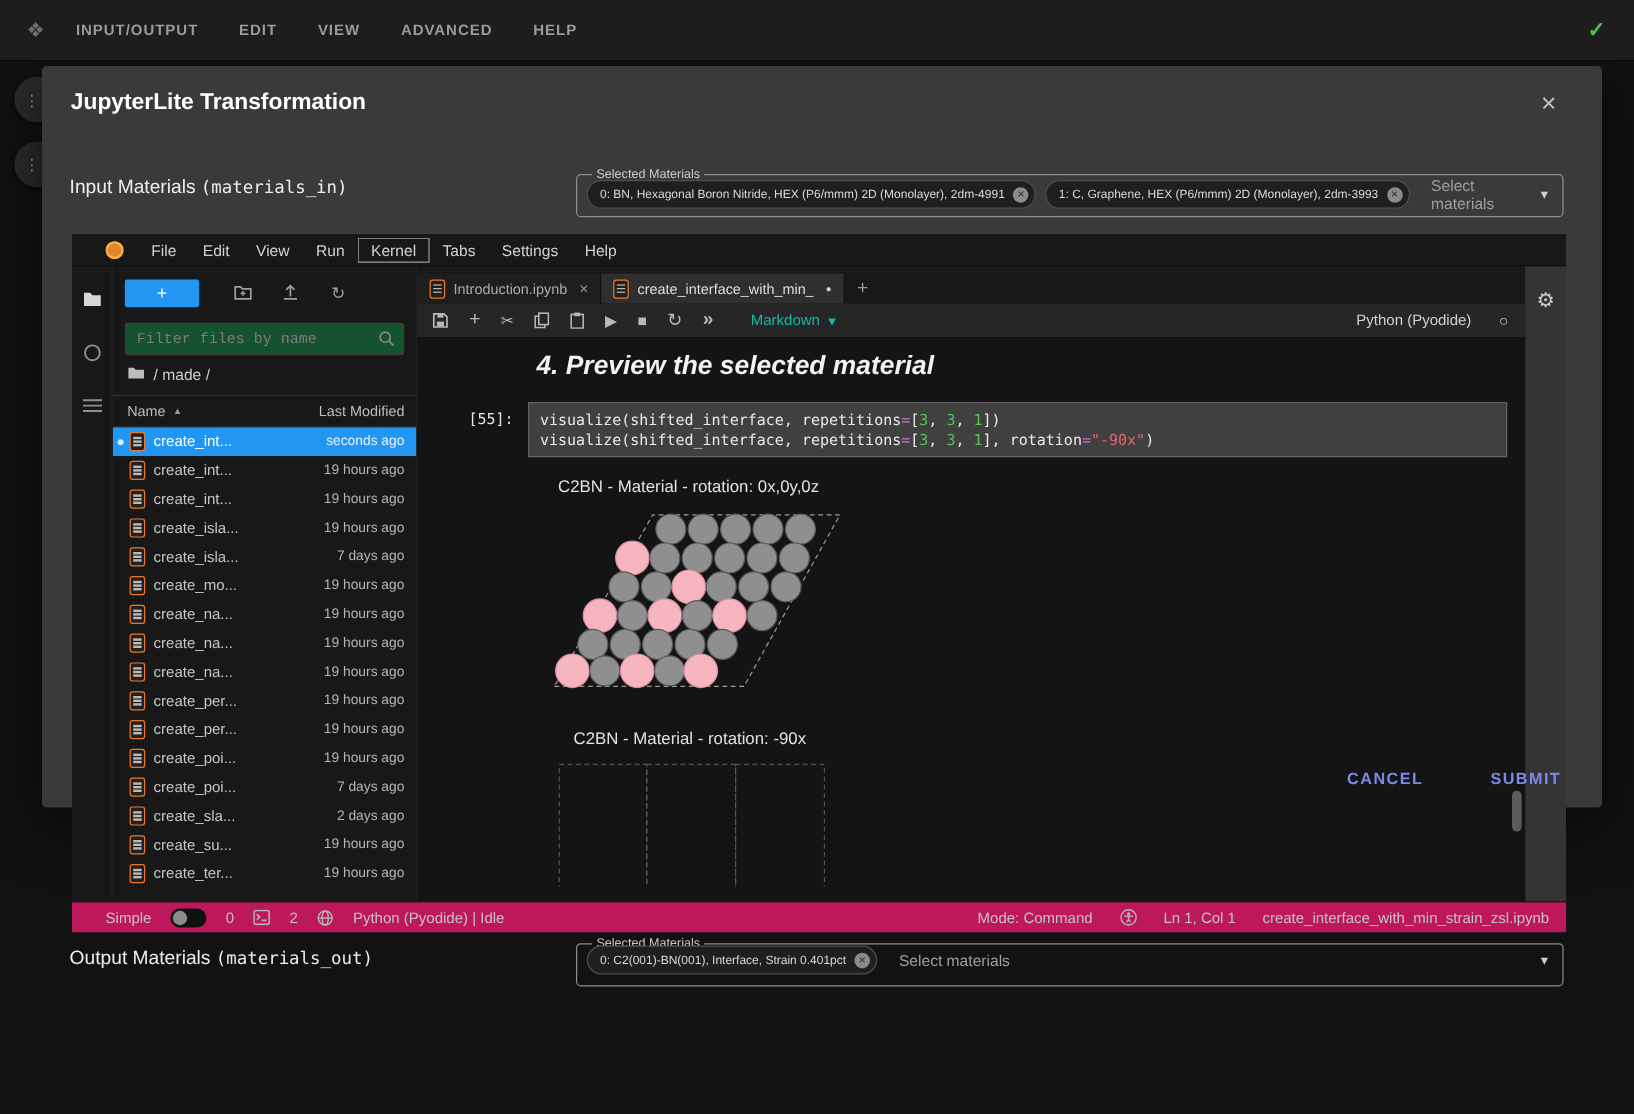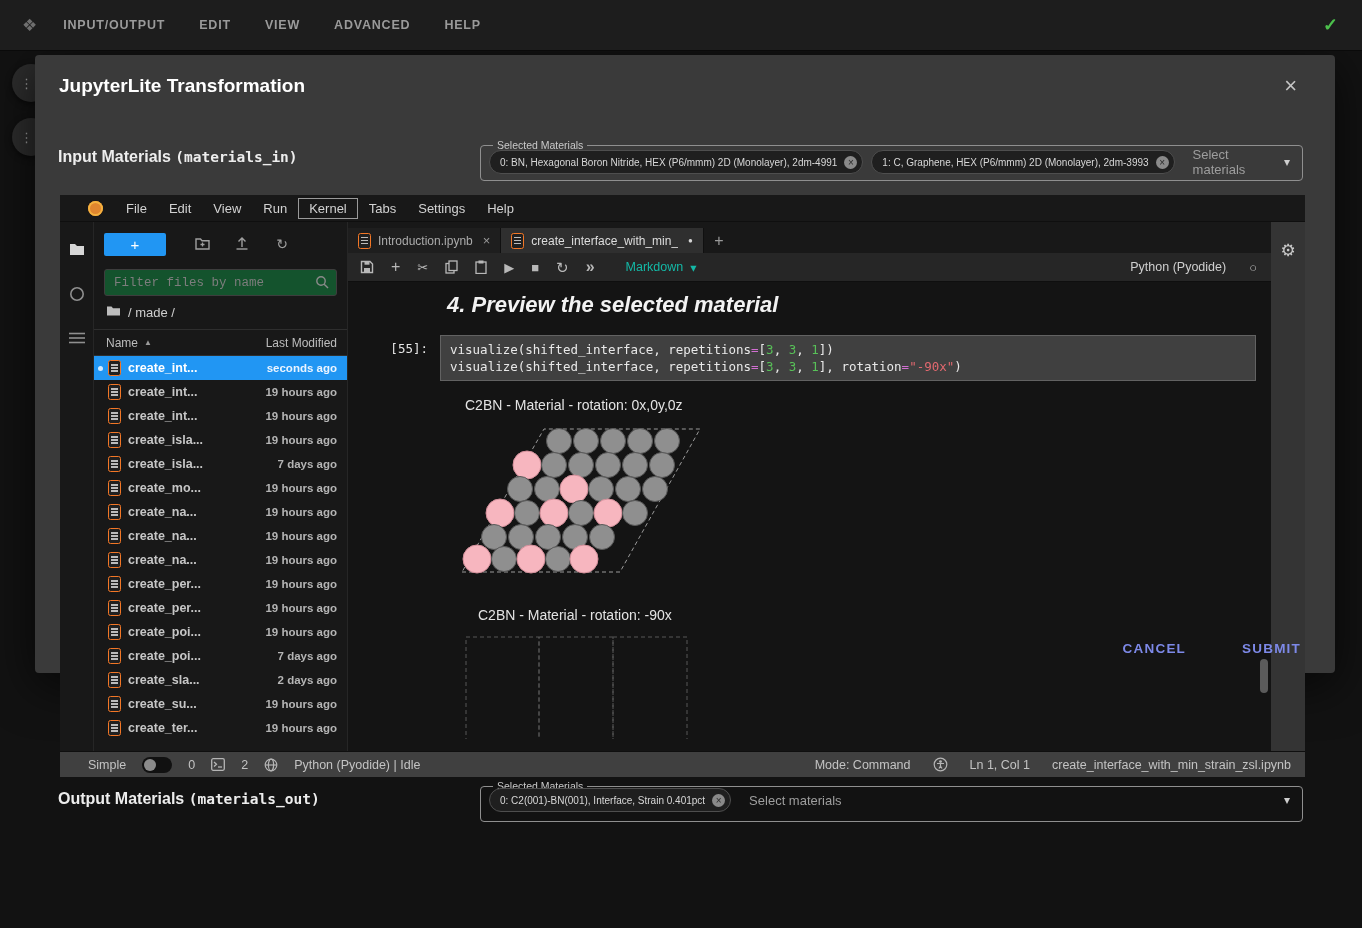--- a/index.html
+++ b/index.html
@@ -15,21 +15,21 @@
 
   
   .fab{position:absolute;left:12px;width:38px;height:38px;border-radius:50%;background:#2c2c2c;box-shadow:0 2px 6px rgba(0,0,0,.5);z-index:2;display:flex;align-items:center;justify-content:center;}
   .fab1{top:64px;}.fab2{top:118px;}
   .fab-dots{color:#9a9a9a;font-size:13px;letter-spacing:-2px;}
 
   
   .modal{position:absolute;left:35px;top:55px;width:1300px;height:618px;background:#3a3a3a;border-radius:4px;box-shadow:0 12px 48px rgba(0,0,0,.65);z-index:5;}
   .modal-title{position:absolute;left:24px;top:20px;font-size:19px;font-weight:700;color:#fff;}
   .modal-close{position:absolute;right:36px;top:18px;background:none;border:none;color:#c5c5c5;font-size:22px;line-height:1;padding:2px;cursor:pointer;}
-  .io-label{position:absolute;font-size:16px;color:#ededed;font-weight:bold;}
+  .io-label{position:absolute;font-size:16px;color:#ededed;}
   .io-label code{font-family:"DejaVu Sans Mono",monospace;font-size:14.5px;color:#ededed;}
   .input-label{left:23px;top:93px;}
   .output-label{left:23px;top:735px;}
 
   fieldset.mat-field{position:absolute;left:445px;width:823px;height:42px;margin:0;box-sizing:border-box;border:1px solid #8f8f8f;border-radius:4px;padding:0 12px 0 8px;background:transparent;}
   .mat-in{top:84px;}
   .mat-out{top:725px;}
   fieldset.mat-field legend{font-size:10.5px;color:#c9c9c9;padding:0 4px;margin-left:4px;}
   .mat-row{display:flex;align-items:center;gap:8px;margin-top:-4px;}
   .chips{display:flex;gap:8px;}
@@ -55,21 +55,21 @@
   .fb-act{width:40px;text-align:center;color:#9f9f9f;font-size:14px;line-height:1;}
   .fb-filter{margin:7px 10px 0;position:relative;flex:none;}
   .fb-filter input{width:100%;box-sizing:border-box;height:27px;background:#14532d;border:1px solid #3d3d3d;border-radius:3px;color:#cfcfcf;font-size:12.5px;padding:0 28px 0 9px;outline:none;font-family:Liberation Mono, monospace;}
   .fb-filter input::placeholder{color:#7d7d7d;}
   .fb-search{position:absolute;right:8px;top:6px;}
   .fb-crumb{height:33px;flex:none;display:flex;align-items:center;padding:0 12px;gap:7px;color:#cfcfcf;font-size:13px;}
   .fb-head{height:25px;flex:none;display:flex;align-items:center;padding:0 10px 0 12px;border-top:1px solid #2e2e2e;border-bottom:1px solid #2e2e2e;color:#bdbdbd;font-size:12px;}
   .fb-head-name{flex:1;display:flex;align-items:center;gap:6px;}
   .sort{font-size:8px;color:#9a9a9a;}
   .fb-list{flex:1;overflow:hidden;}
-  .fb-row{height:24px;display:flex;align-items:center;gap:7px;padding:0 10px 0 14px;font-size:12.5px;color:#c6c6c6;position:relative;font-weight:bold;}
+  .fb-row{height:24px;display:flex;align-items:center;gap:7px;padding:0 10px 0 14px;font-size:12.5px;color:#c6c6c6;position:relative;}
   .fb-name{flex:1;white-space:nowrap;overflow:hidden;}
   .fb-time{font-size:11.5px;color:#b5b5b5;flex:none;}
   .fb-row.selected{background:#2196f3;color:#fff;}
   .fb-row.selected .fb-time{color:#eaf4ff;}
   .fb-dot{position:absolute;left:4px;top:10px;width:5px;height:5px;border-radius:50%;background:#d3eaff;}
   .nb-file-icon{width:11px;height:14px;border:1.5px solid #f37726;border-radius:2.5px;display:inline-block;position:relative;flex:none;background:#202020;}
   .nb-file-icon::before{content:"";position:absolute;left:2px;right:2px;top:3px;height:1.5px;background:#bcbcbc;box-shadow:0 3px 0 #bcbcbc,0 6px 0 #bcbcbc;}
 
   .jp-main{flex:1;display:flex;flex-direction:column;background:#141414;min-width:0;}
   .jp-tabrow{height:31px;flex:none;display:flex;align-items:flex-end;background:#181818;}
@@ -101,21 +101,21 @@
   .fig1-title{margin:16px 0 0 117px;}
   .fig2-title{margin:18px 0 0 130px;}
   .fig1{margin:8px 0 0 104px;display:block;}
   .fig2{margin:12px 0 0 112px;display:block;}
   .nb-scrollbar{position:absolute;top:2px;right:3px;width:8px;bottom:2px;}
   .nb-scrollbar .thumb{position:absolute;top:375px;width:8px;height:34px;background:#5b5b5b;border-radius:4px;}
 
   .jp-rightstrip{width:34px;flex:none;background:#343434;display:flex;justify-content:center;align-items:flex-start;padding-top:20px;}
   .jp-gear{color:#c9c9c9;font-size:17px;line-height:1;}
 
-  .jp-status{height:25px;flex:none;display:flex;align-items:center;background:#404040;border-top:1px solid #0f0f0f;font-size:12.5px;color:#c3c3c3;padding:0 14px 0 28px;gap:16px;justify-content:flex-end;}
+  .jp-status{height:25px;flex:none;display:flex;align-items:center;background:#be185d;border-top:1px solid #0f0f0f;font-size:12.5px;color:#c3c3c3;padding:0 14px 0 28px;gap:16px;justify-content:flex-end;}
   .switch{width:30px;height:16px;border-radius:8px;background:#111;position:relative;flex:none;}
   .switch .knob{position:absolute;left:2px;top:2px;width:12px;height:12px;border-radius:50%;background:#8b8b8b;}
   .js-right{margin-left:auto;display:flex;align-items:center;gap:22px;}
   .status-icon{display:inline-flex;align-items:center;}
 
   
   .modal-footer{position:absolute;right:28px;bottom:16px;display:flex;gap:44px;}
   .btn-text{background:none;border:none;color:#7d89e8;font-size:13.5px;font-weight:700;letter-spacing:1.2px;cursor:pointer;font-family:"Liberation Sans",sans-serif;}
 </style>
 </head>

